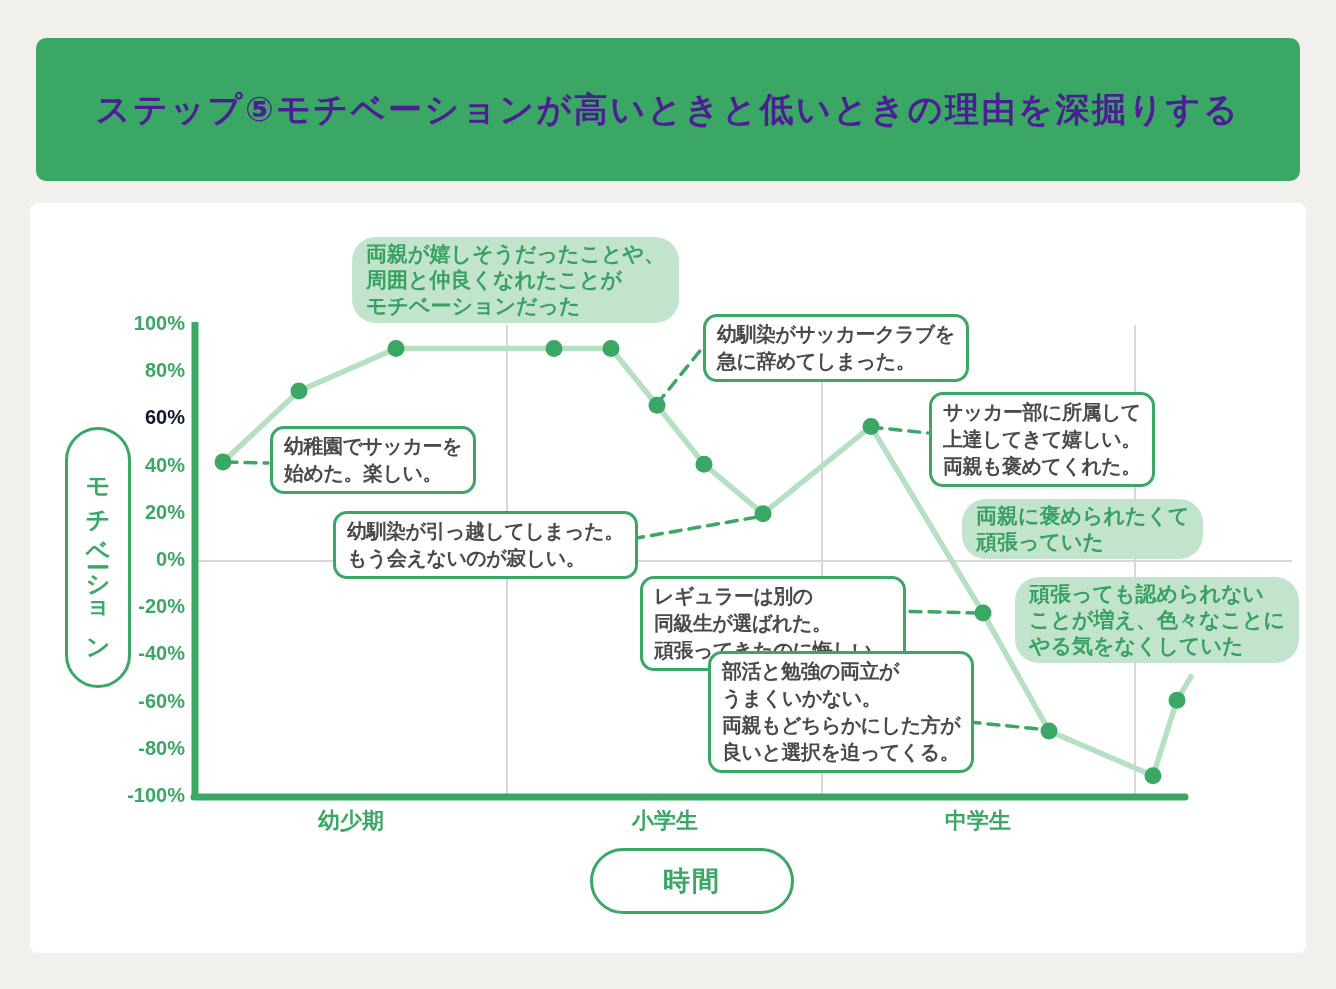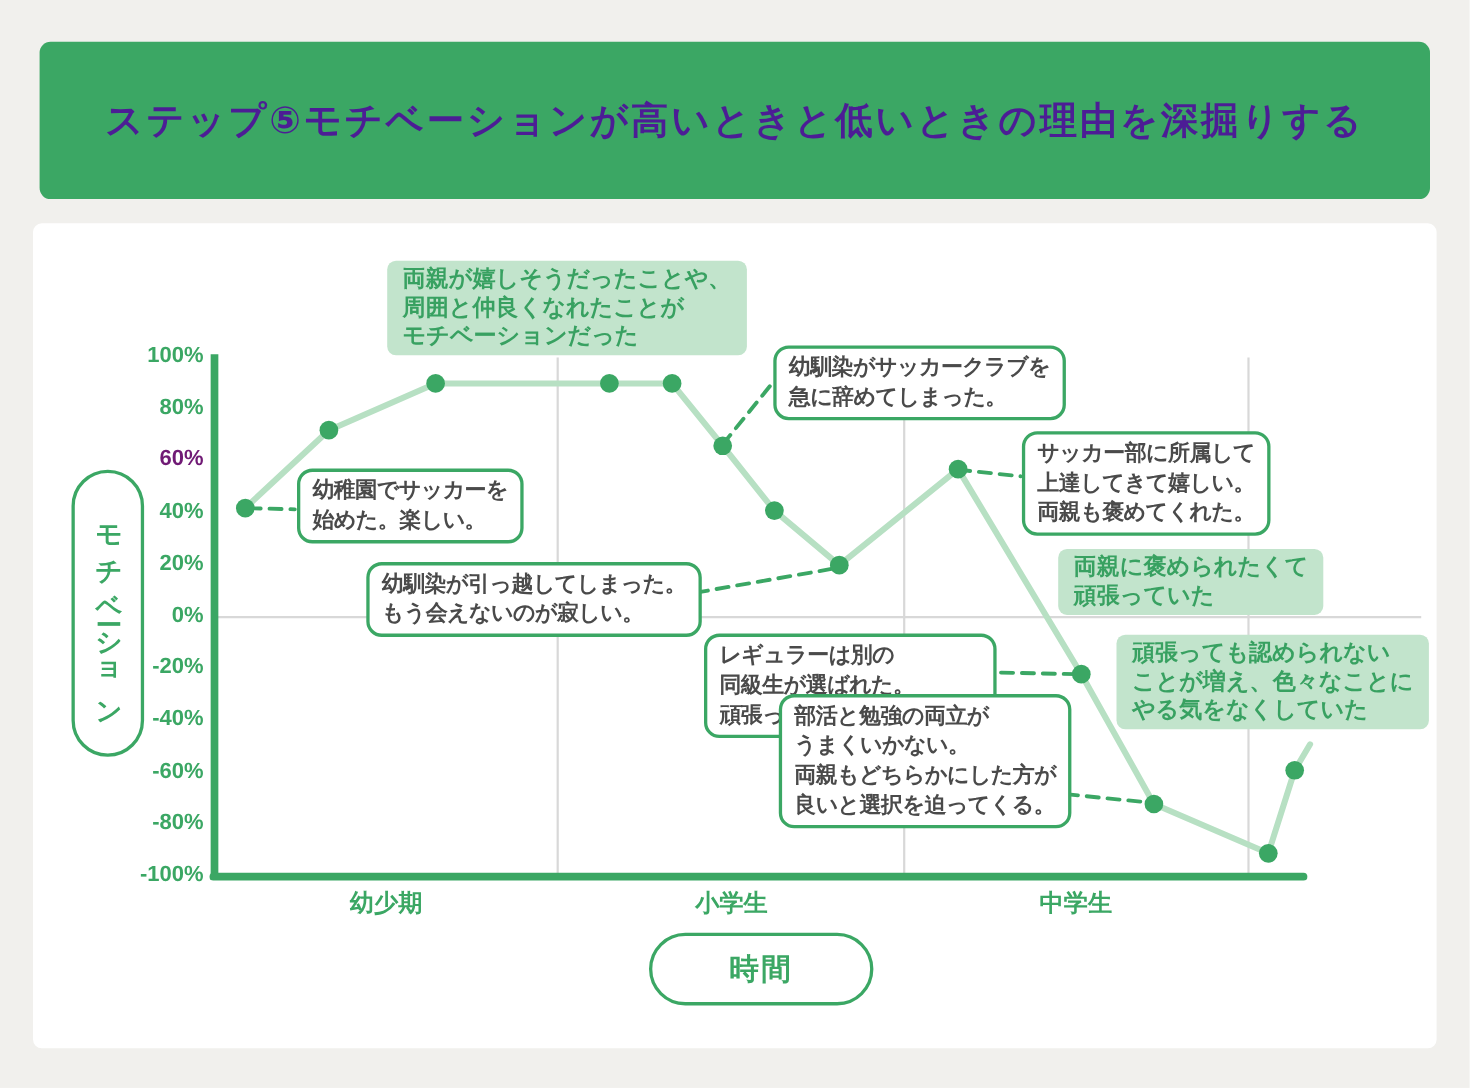--- a/index.html
+++ b/index.html
@@ -26,21 +26,21 @@
   }
   .xlabel{
     position:absolute;font-size:22px;font-weight:bold;color:#3ba764;text-align:center;white-space:nowrap;
   }
   .callout{
     position:absolute;width:max-content;background:#ffffff;border:3px solid #3ba764;border-radius:14px;
     padding:4px 11px;font-size:20px;line-height:27px;font-weight:bold;color:#4a4a4a;
     letter-spacing:-0.5px;white-space:pre-line;
   }
   .highlight{
-    position:absolute;width:max-content;background:#c2e4cc;border-radius:8px;
+    position:absolute;width:max-content;background:#c2e4cc;border-radius:24px;
     padding:4px 14px;font-size:21px;line-height:26px;font-weight:bold;color:#38a161;
     white-space:pre-line;
   }
   .pill{
     position:absolute;background:#ffffff;border:3px solid #3ba764;border-radius:34px;
     display:flex;align-items:center;justify-content:center;color:#3ba764;font-weight:bold;
   }
   .pill-y{left:65px;top:427px;width:60px;height:255px;}
   .pill-y span{writing-mode:vertical-rl;font-size:24px;letter-spacing:4px;}
   .pill-x{left:590px;top:848px;width:198px;height:60px;font-size:27px;letter-spacing:2px;}
@@ -79,21 +79,21 @@
     <circle cx="1049" cy="730.92" r="8.5" fill="#3ba764"></circle>
     <circle cx="1153" cy="775.76" r="8.5" fill="#3ba764"></circle>
     <circle cx="1177" cy="700.24" r="8.5" fill="#3ba764"></circle>
     <line x1="195" y1="322" x2="195" y2="800" stroke="#3ba764" stroke-width="7"></line>
     <line x1="194" y1="797" x2="1185" y2="797" stroke="#3ba764" stroke-width="7" stroke-linecap="round"></line>
   </svg>
 
 <div id="chart-layer">
     <div class="ytick" style="right: 1151px; top: 312px; color: rgb(59, 167, 100);">100%</div>
     <div class="ytick" style="right: 1151px; top: 359.2px; color: rgb(59, 167, 100);">80%</div>
-    <div class="ytick" style="right: 1151px; top: 406.4px; color: #701a75;">60%</div>
+    <div class="ytick" style="right: 1151px; top: 406.4px; color: #0f172a;">60%</div>
     <div class="ytick" style="right: 1151px; top: 453.6px; color: rgb(59, 167, 100);">40%</div>
     <div class="ytick" style="right: 1151px; top: 500.8px; color: rgb(59, 167, 100);">20%</div>
     <div class="ytick" style="right: 1151px; top: 548px; color: rgb(59, 167, 100);">0%</div>
     <div class="ytick" style="right: 1151px; top: 595.2px; color: rgb(59, 167, 100);">-20%</div>
     <div class="ytick" style="right: 1151px; top: 642.4px; color: rgb(59, 167, 100);">-40%</div>
     <div class="ytick" style="right: 1151px; top: 689.6px; color: rgb(59, 167, 100);">-60%</div>
     <div class="ytick" style="right: 1151px; top: 736.8px; color: rgb(59, 167, 100);">-80%</div>
     <div class="ytick" style="right: 1151px; top: 784px; color: rgb(59, 167, 100);">-100%</div>
     <div class="xlabel" style="left: 271px; top: 806px; width: 160px;">幼少期</div>
     <div class="xlabel" style="left: 585px; top: 806px; width: 160px;">小学生</div>
@@ -103,21 +103,21 @@
     <div class="callout" style="left: 929px; top: 392px;">サッカー部に所属して
 上達してきて嬉しい。
 両親も褒めてくれた。</div>
     <div class="callout" style="left: 703px; top: 314px;">幼馴染がサッカークラブを
 急に辞めてしまった。</div>
     <div class="callout" style="left: 333px; top: 511px;">幼馴染が引っ越してしまった。
 もう会えないのが寂しい。</div>
     <div class="callout" style="left: 640px; top: 576px;">レギュラーは別の
 同級生が選ばれた。
 頑張ってきたのに悔しい。</div>
-    <div class="callout" style="left: 708px; top: 631px;">部活と勉強の両立が
+    <div class="callout" style="left: 708px; top: 651px;">部活と勉強の両立が
 うまくいかない。
 両親もどちらかにした方が
 良いと選択を迫ってくる。</div>
     <div class="highlight" style="left: 352px; top: 237px;">両親が嬉しそうだったことや、
 周囲と仲良くなれたことが
 モチベーションだった</div>
     <div class="highlight" style="left: 962px; top: 499px;">両親に褒められたくて
 頑張っていた</div>
     <div class="highlight" style="left: 1015px; top: 577px;">頑張っても認められない
 ことが増え、色々なことに

